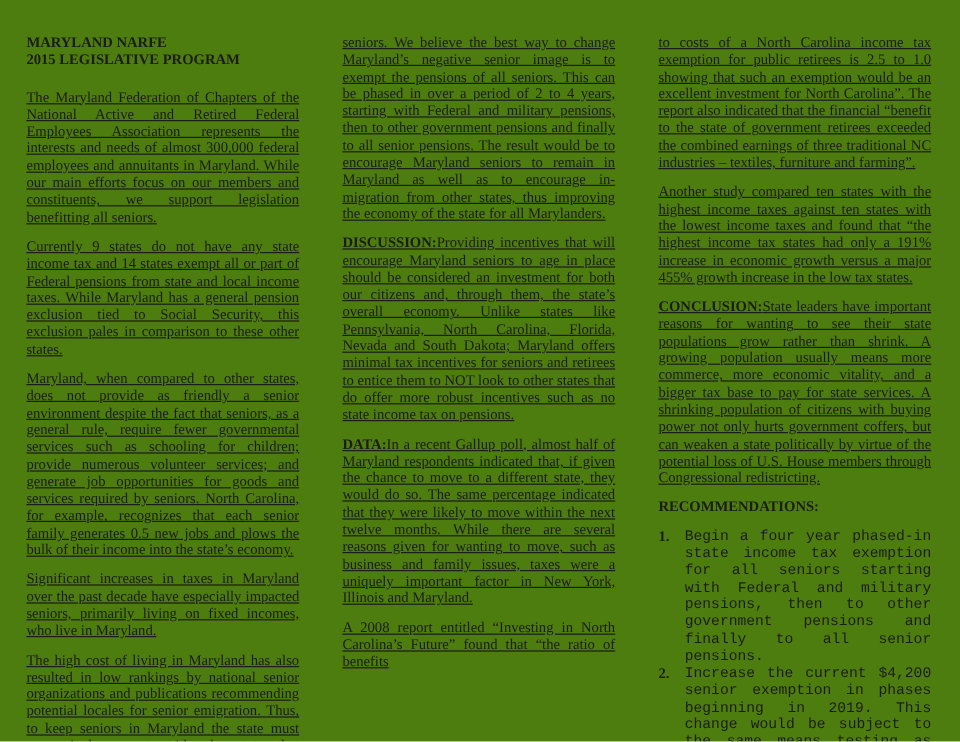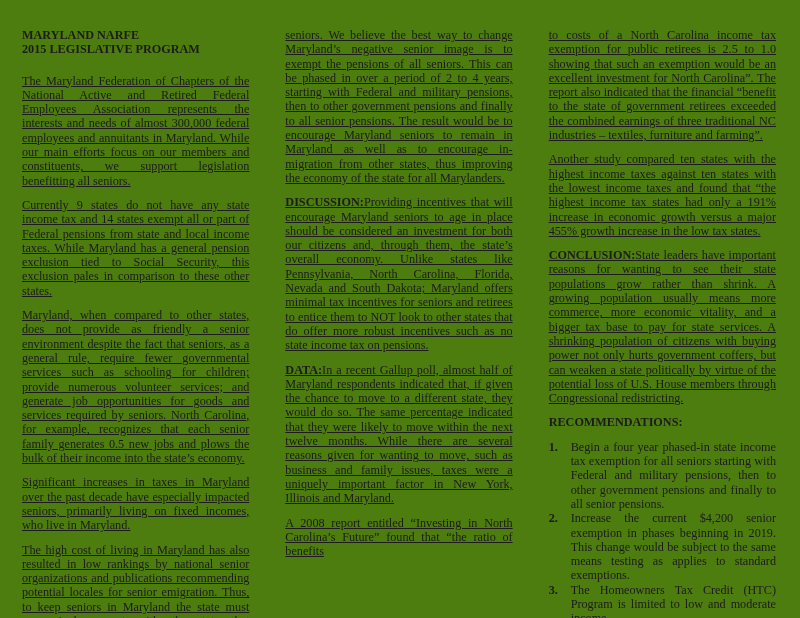--- a/index.html
+++ b/index.html
@@ -51,20 +51,21 @@
     display: flex;
     align-items: flex-start;
   }
   .li .num {
     flex: 0 0 22px;
     font-weight: bold;
   }
   .li .li-text {
     flex: 1 1 auto;
     text-align: justify;
+    font-family: Liberation Mono, monospace;
   }
 </style>
 </head>
 <body>
 
 <div class="page">
 
   <div class="col">
     <div class="doc-title">
       <div>MARYLAND NARFE</div>

